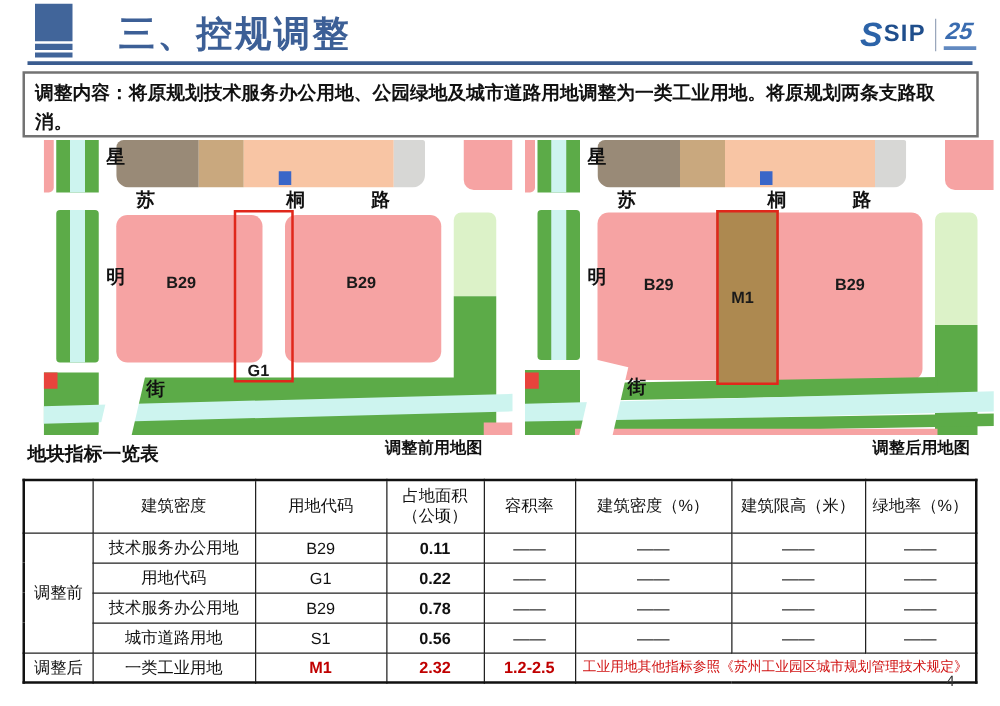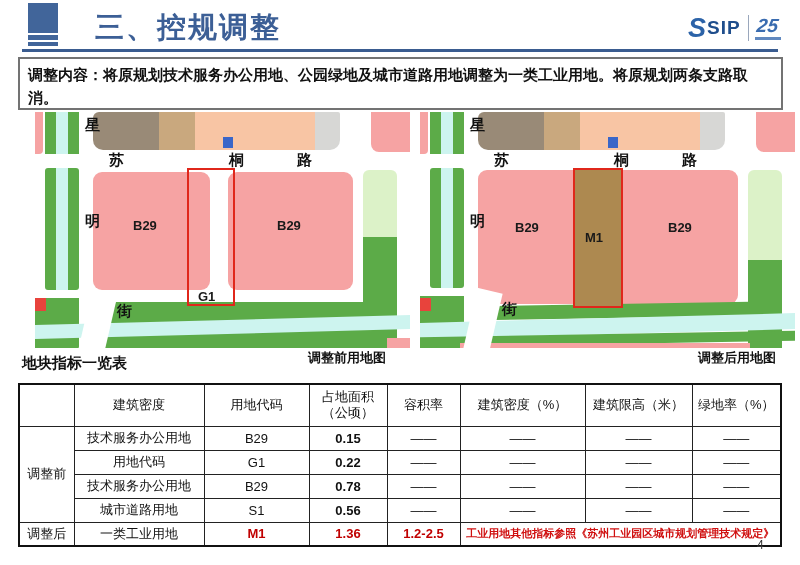--- a/index.html
+++ b/index.html
@@ -53,21 +53,21 @@
   .cap-after { left:682px; top:349px; }
 
   
   table.spec { position:absolute; left:18px; top:383px; width:764px; border-collapse:collapse; table-layout:fixed;
                font-size:13px; color:#111; background:#fff; border:2px solid #111; }
   table.spec th, table.spec td { border:1px solid #222; text-align:center; vertical-align:middle; padding:0 2px; }
   table.spec th { font-weight:normal; height:42px; white-space:pre-line; line-height:1.25; }
   table.spec td { height:24px;margin-left:29px; }
   .num { font-weight:bold; }
   .redval { color:#C00000; font-weight:bold; }
-  .rednote { color:#D01010; font-weight:bold; font-size:11px; letter-spacing:0; }
+  .rednote { color:#D01010; font-weight:normal; font-size:11px; letter-spacing:0; }
   .page-num { left:757px; top:538px; font-size:12px; color:#333; }
 </style>
 </head>
 <body>
 
 <div class="slide">
 
   <div class="abs deco-block"></div>
   <div class="abs deco-bar1"></div>
   <div class="abs deco-bar2"></div>
@@ -201,21 +201,21 @@
         <th>建筑密度（%）</th>
         <th>建筑限高（米）</th>
         <th>绿地率（%）</th>
       </tr>
     </thead>
     <tbody>
       <tr>
         <td rowspan="4">调整前</td>
         <td>技术服务办公用地</td>
         <td>B29</td>
-        <td class="num">0.15</td>
+        <td class="num">0.11</td>
         <td>——</td>
         <td>——</td>
         <td>——</td>
         <td>——</td>
       </tr>
       <tr>
         <td>用地代码</td>
         <td>G1</td>
         <td class="num">0.22</td>
         <td>——</td>
@@ -238,21 +238,21 @@
         <td class="num">0.56</td>
         <td>——</td>
         <td>——</td>
         <td>——</td>
         <td>——</td>
       </tr>
       <tr>
         <td>调整后</td>
         <td>一类工业用地</td>
         <td class="redval">M1</td>
-        <td class="redval">1.36</td>
+        <td class="redval">2.32</td>
         <td class="redval">1.2-2.5</td>
         <td colspan="3" class="rednote">工业用地其他指标参照《苏州工业园区城市规划管理技术规定》</td>
       </tr>
     </tbody>
   </table>
 
   <div class="abs page-num">4</div>
 </div>
 
 </body></html>

